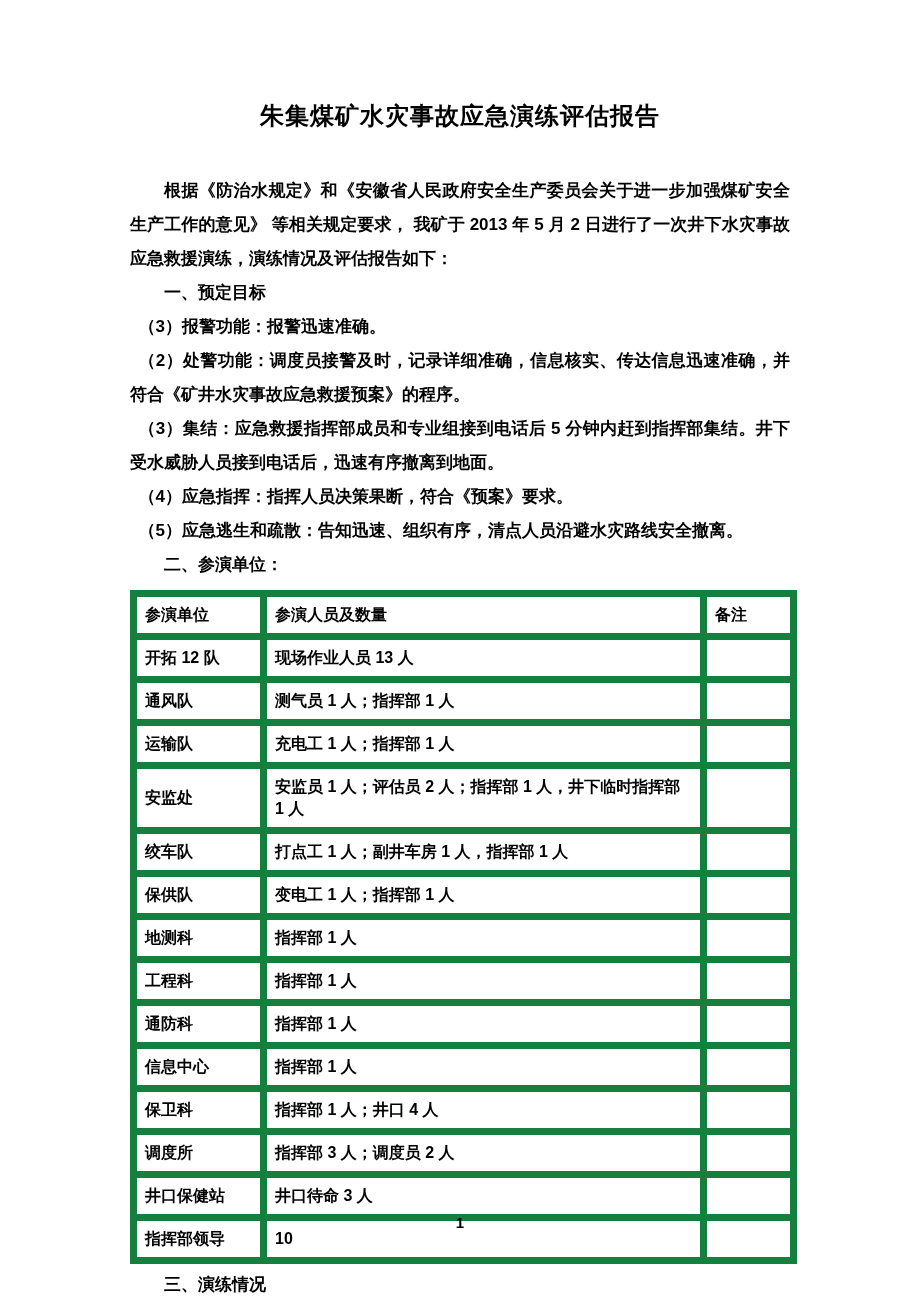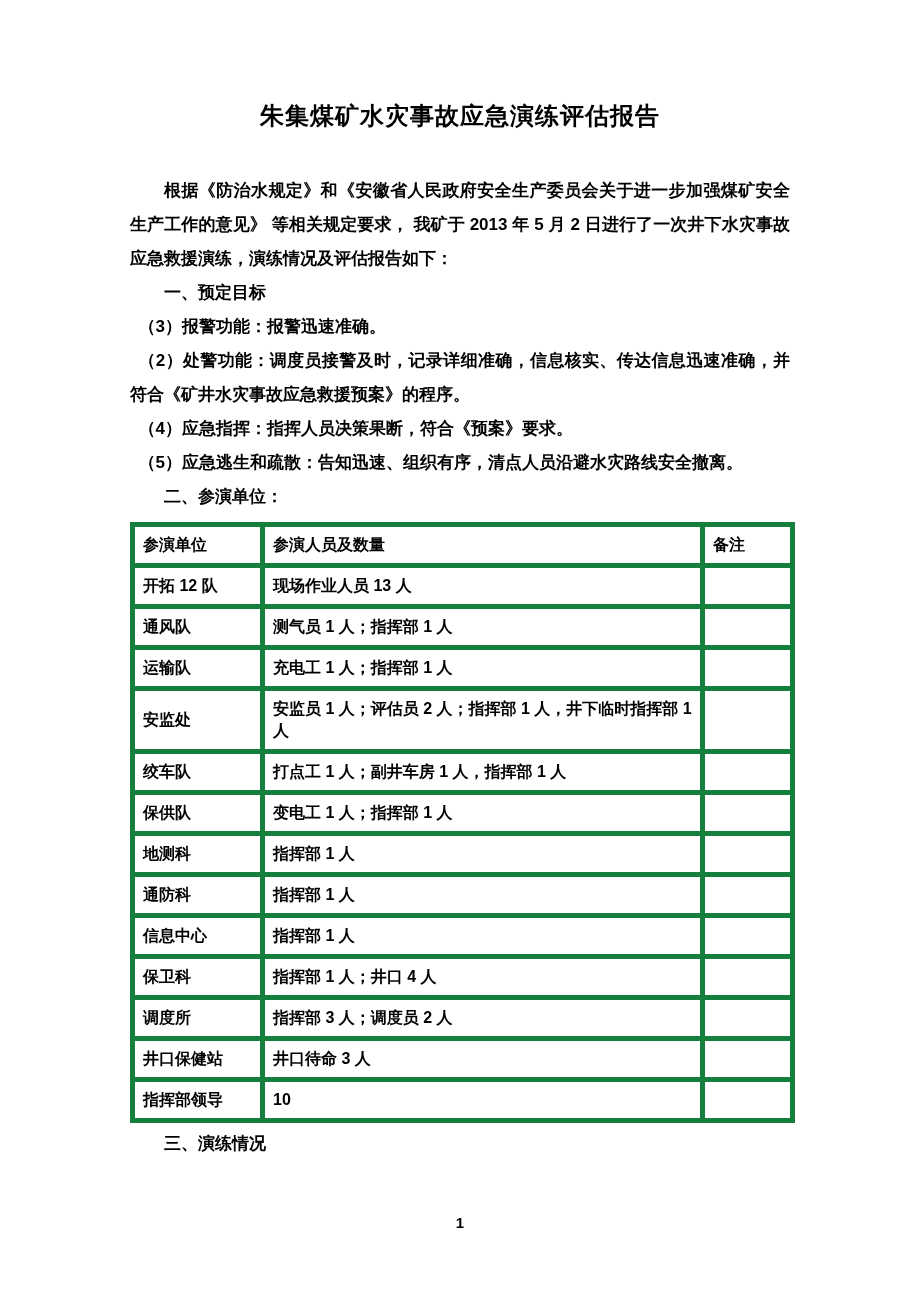--- a/index.html
+++ b/index.html
@@ -29,21 +29,21 @@
   }
   .indent-2 { text-indent: 2em; }
   .indent-05 { text-indent: 0.5em; }
   .ptable {
     width: 100%;
     border-collapse: collapse;
     table-layout: fixed;
     margin-top: 8px;
   }
   .ptable th, .ptable td {
-    border: 5px solid #15803d;
+    border: 7px solid #15803d;
     font-size: 16px;
     font-weight: 600;
     text-align: left;
     vertical-align: middle;
     padding: 7px 8px;
     line-height: 22px;
     word-break: break-all;
   }
   .c1 { width: 130px; }
   .c2 { width: 440px; }
@@ -64,20 +64,21 @@
 
 <div class="page">
 
   <h1 class="doc-title">朱集煤矿水灾事故应急演练评估报告</h1>
 
   <div class="doc-body">
     <p class="para indent-2">根据《防治水规定》和《安徽省人民政府安全生产委员会关于进一步加强煤矿安全生产工作的意见》  等相关规定要求， 我矿于 2013 年 5 月 2 日进行了一次井下水灾事故应急救援演练，演练情况及评估报告如下：</p>
     <p class="para indent-2">一、预定目标</p>
     <p class="para indent-05">（3）报警功能：报警迅速准确。</p>
     <p class="para indent-05">（2）处警功能：调度员接警及时，记录详细准确，信息核实、传达信息迅速准确，并符合《矿井水灾事故应急救援预案》的程序。</p>
+    <p class="para indent-05">（3）集结：应急救援指挥部成员和专业组接到电话后  5 分钟内赶到指挥部集结。井下受水威胁人员接到电话后，迅速有序撤离到地面。</p>
     <p class="para indent-05">（4）应急指挥：指挥人员决策果断，符合《预案》要求。</p>
     <p class="para indent-05">（5）应急逃生和疏散：告知迅速、组织有序，清点人员沿避水灾路线安全撤离。</p>
     <p class="para indent-2">二、参演单位：</p>
 
     <table class="ptable">
       <thead>
         <tr>
           <th class="c1">参演单位</th>
           <th class="c2">参演人员及数量</th>
           <th class="c3">备注</th>
@@ -113,20 +114,25 @@
             <td class="c1">保供队</td>
             <td class="c2">变电工  1 人；指挥部  1 人</td>
             <td class="c3"></td>
           </tr>
           <tr>
             <td class="c1">地测科</td>
             <td class="c2">指挥部  1 人</td>
             <td class="c3"></td>
           </tr>
           <tr>
+            <td class="c1">工程科</td>
+            <td class="c2">指挥部  1 人</td>
+            <td class="c3"></td>
+          </tr>
+          <tr>
             <td class="c1">通防科</td>
             <td class="c2">指挥部  1 人</td>
             <td class="c3"></td>
           </tr>
           <tr>
             <td class="c1">信息中心</td>
             <td class="c2">指挥部  1 人</td>
             <td class="c3"></td>
           </tr>
           <tr>

